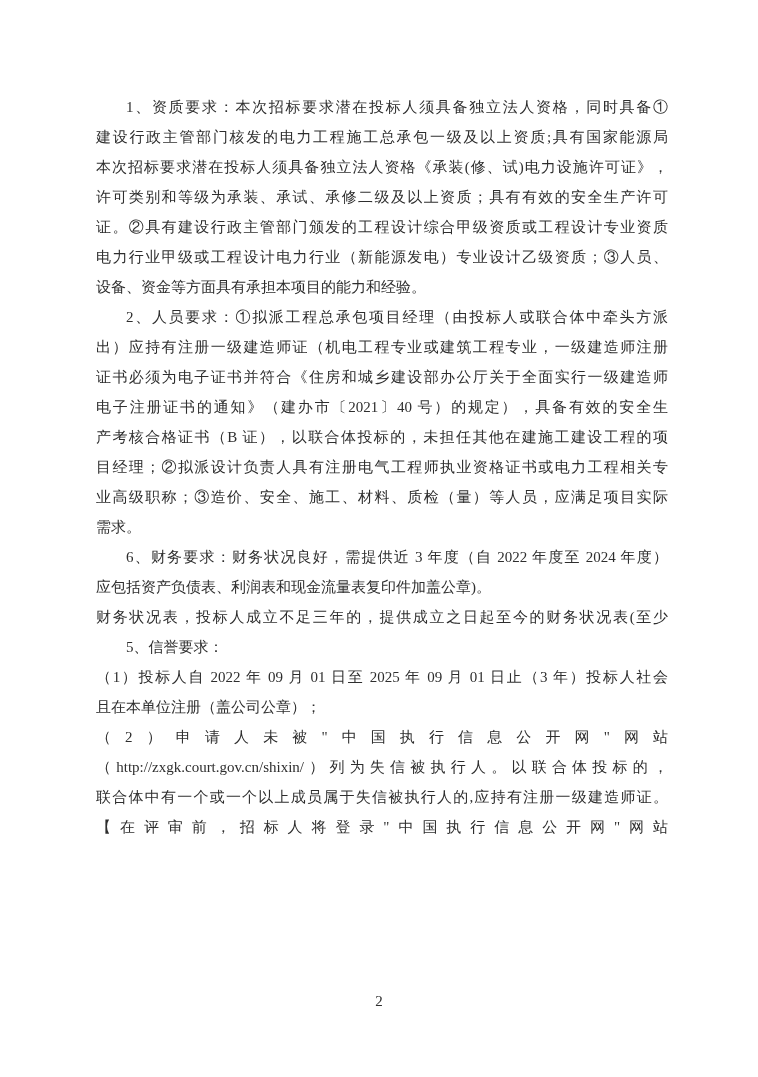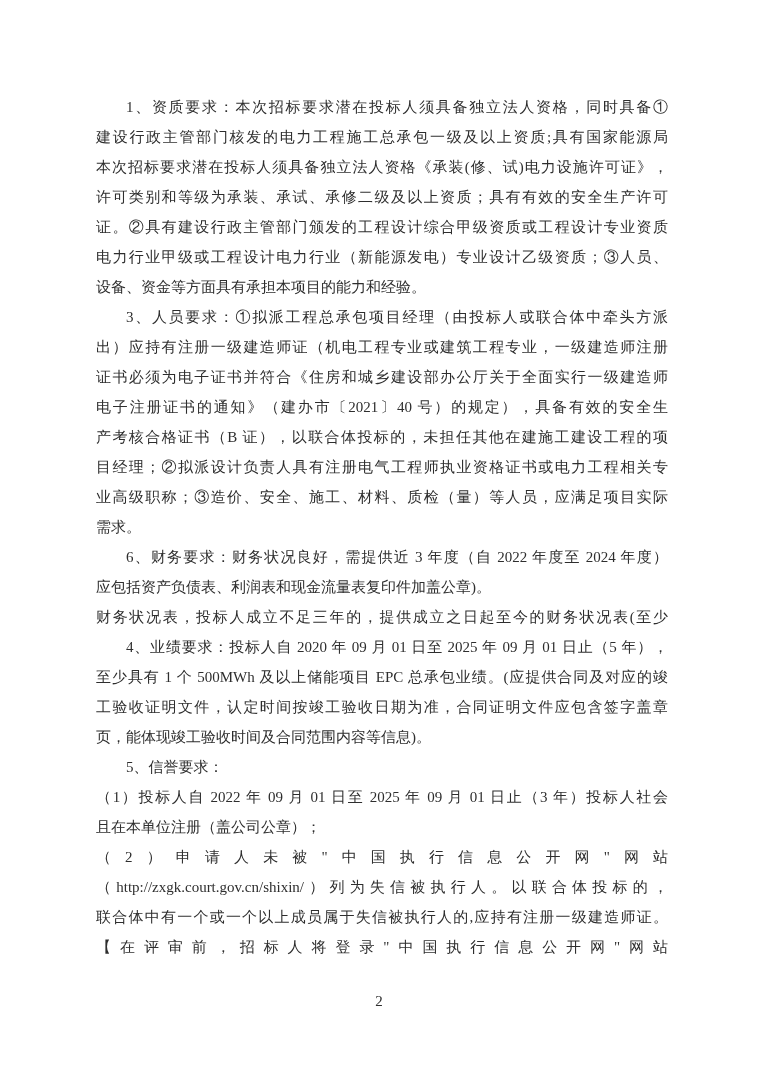--- a/index.html
+++ b/index.html
@@ -59,39 +59,33 @@
       <div class="para">
         <div class="line indent">1、资质要求：本次招标要求潜在投标人须具备独立法人资格，同时具备①</div>
         <div class="line">建设行政主管部门核发的电力工程施工总承包一级及以上资质;具有国家能源局</div>
         <div class="line">本次招标要求潜在投标人须具备独立法人资格《承装(修、试)电力设施许可证》，</div>
         <div class="line">许可类别和等级为承装、承试、承修二级及以上资质；具有有效的安全生产许可</div>
         <div class="line">证。②具有建设行政主管部门颁发的工程设计综合甲级资质或工程设计专业资质</div>
         <div class="line">电力行业甲级或工程设计电力行业（新能源发电）专业设计乙级资质；③人员、</div>
         <div class="line end">设备、资金等方面具有承担本项目的能力和经验。</div>
       </div>
       <div class="para">
-        <div class="line indent">3、人员要求：①拟派工程总承包项目经理（由投标人或联合体中牵头方派</div>
+        <div class="line indent">2、人员要求：①拟派工程总承包项目经理（由投标人或联合体中牵头方派</div>
         <div class="line">出）应持有注册一级建造师证（机电工程专业或建筑工程专业，一级建造师注册</div>
         <div class="line">证书必须为电子证书并符合《住房和城乡建设部办公厅关于全面实行一级建造师</div>
         <div class="line">电子注册证书的通知》（建办市〔2021〕40 号）的规定），具备有效的安全生</div>
         <div class="line">产考核合格证书（B 证），以联合体投标的，未担任其他在建施工建设工程的项</div>
         <div class="line">目经理；②拟派设计负责人具有注册电气工程师执业资格证书或电力工程相关专</div>
         <div class="line">业高级职称；③造价、安全、施工、材料、质检（量）等人员，应满足项目实际</div>
         <div class="line end">需求。</div>
       </div>
       <div class="para">
         <div class="line indent">6、财务要求：财务状况良好，需提供近 3 年度（自 2022 年度至 2024 年度）</div>
         <div class="line end">应包括资产负债表、利润表和现金流量表复印件加盖公章)。</div>
         <div class="line">财务状况表，投标人成立不足三年的，提供成立之日起至今的财务状况表(至少</div>
-      </div>
-      <div class="para">
-        <div class="line indent">4、业绩要求：投标人自 2020 年 09 月 01 日至 2025 年 09 月 01 日止（5 年），</div>
-        <div class="line">至少具有 1 个 500MWh 及以上储能项目 EPC 总承包业绩。(应提供合同及对应的竣</div>
-        <div class="line">工验收证明文件，认定时间按竣工验收日期为准，合同证明文件应包含签字盖章</div>
-        <div class="line end">页，能体现竣工验收时间及合同范围内容等信息)。</div>
       </div>
       <div class="para">
         <div class="line indent end">5、信誉要求：</div>
       </div>
       <div class="para">
         <div class="line">（1）投标人自 2022 年 09 月 01 日至 2025 年 09 月 01 日止（3 年）投标人社会</div>
         <div class="line end">且在本单位注册（盖公司公章）；</div>
       </div>
       <div class="para">
         <div class="line">（2）申请人未被"中国执行信息公开网"网站</div>

